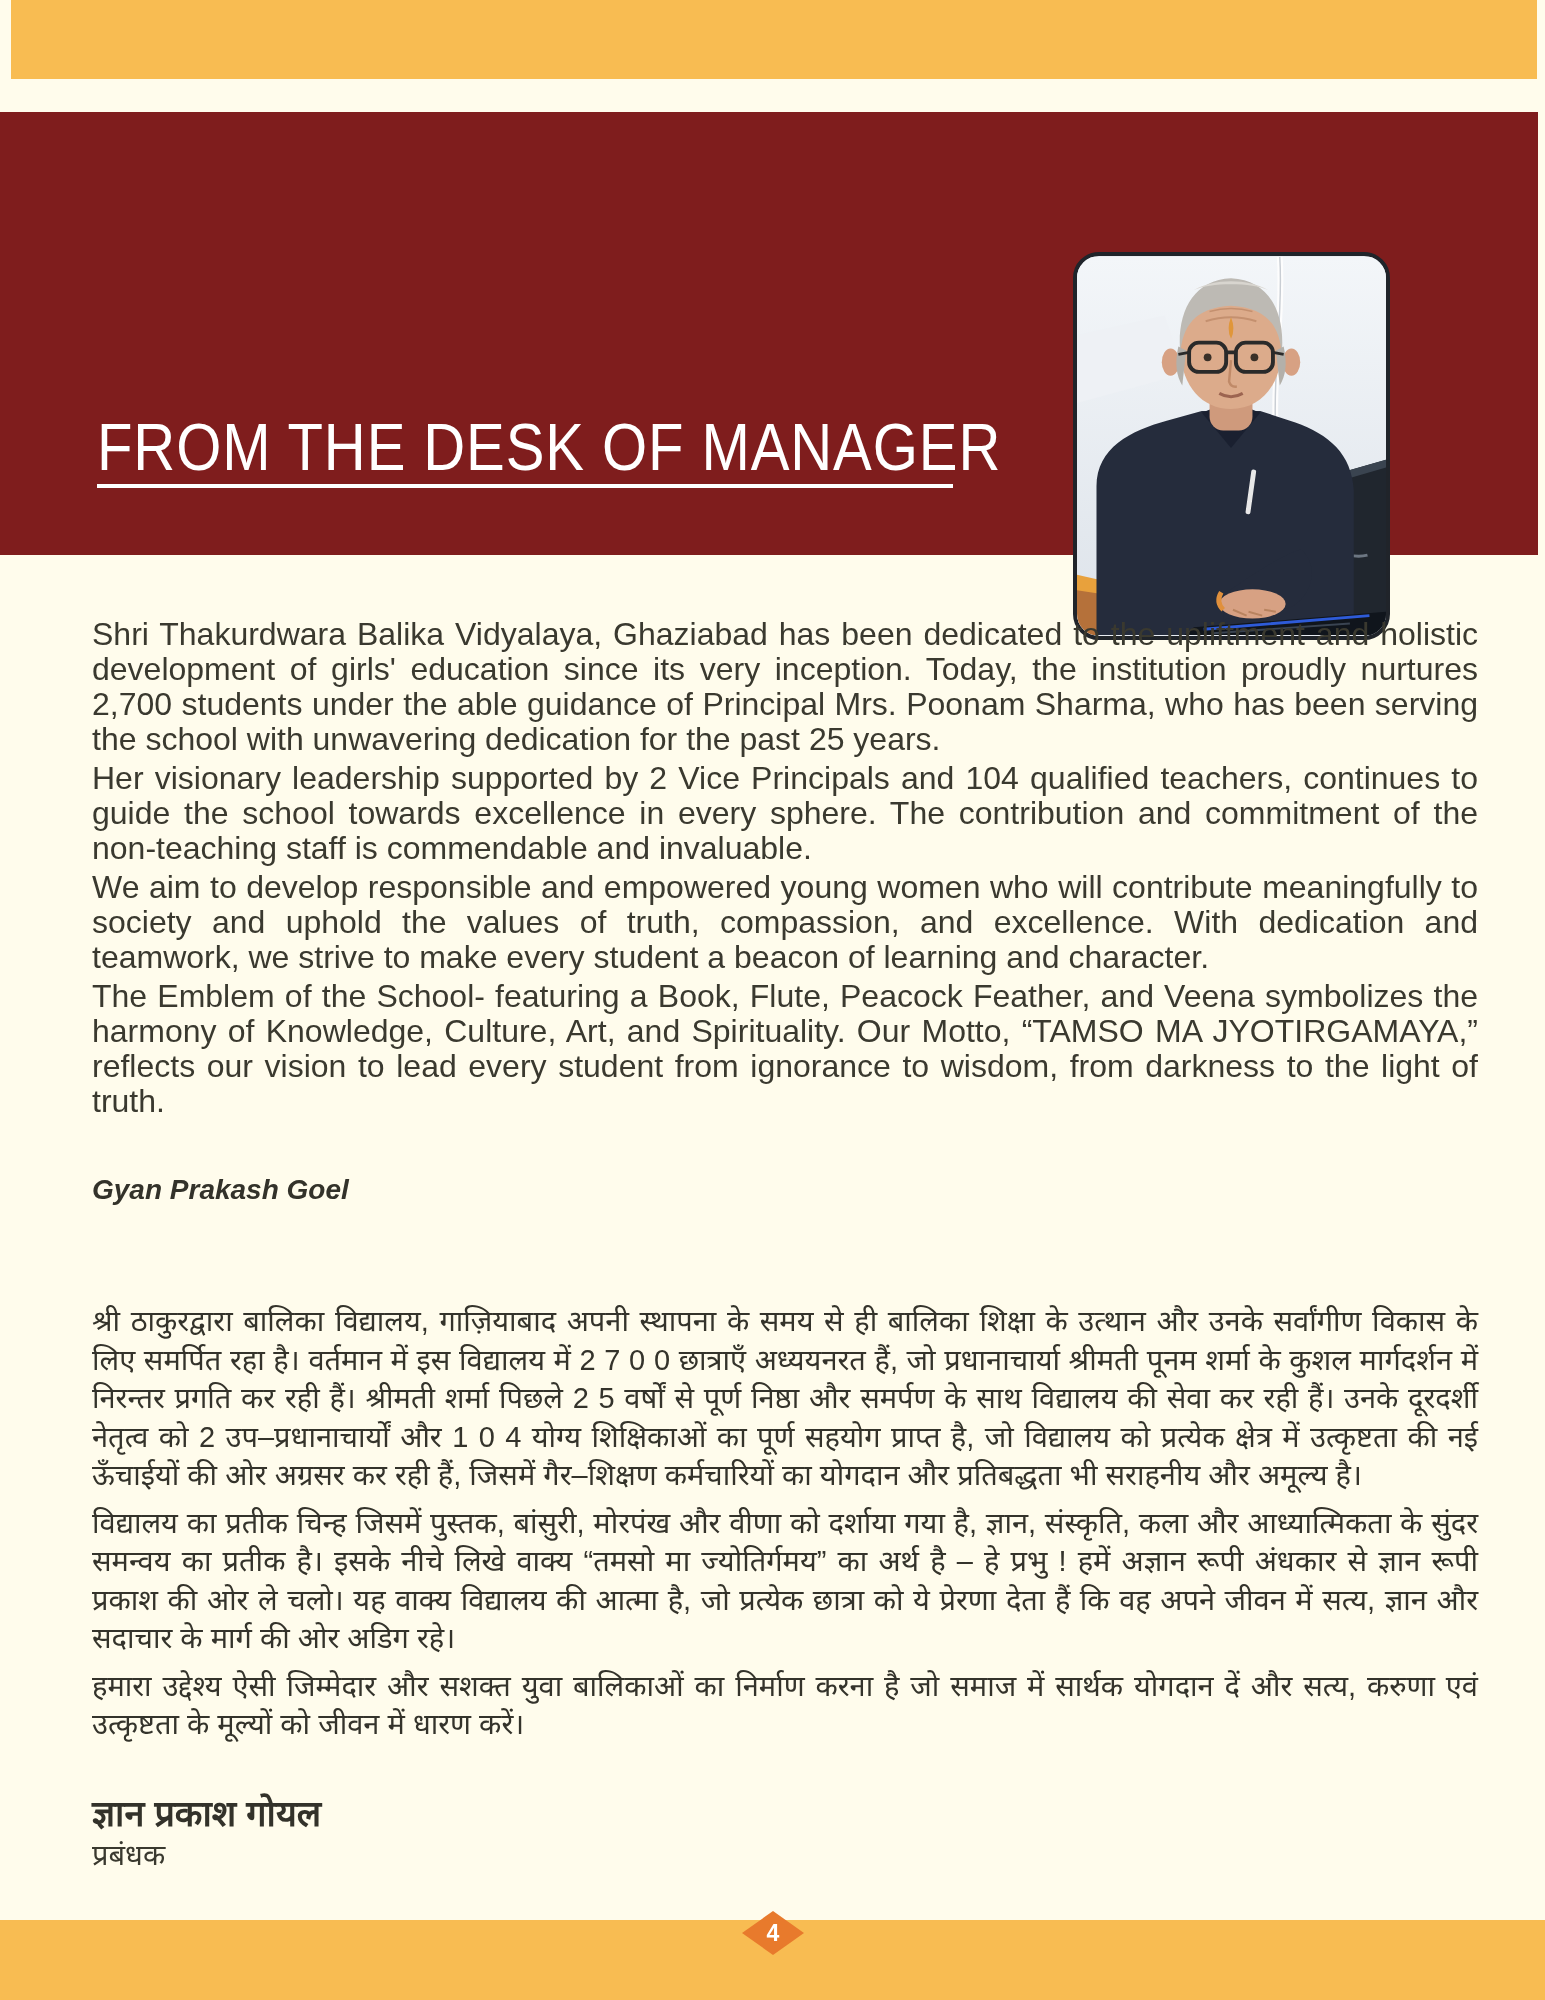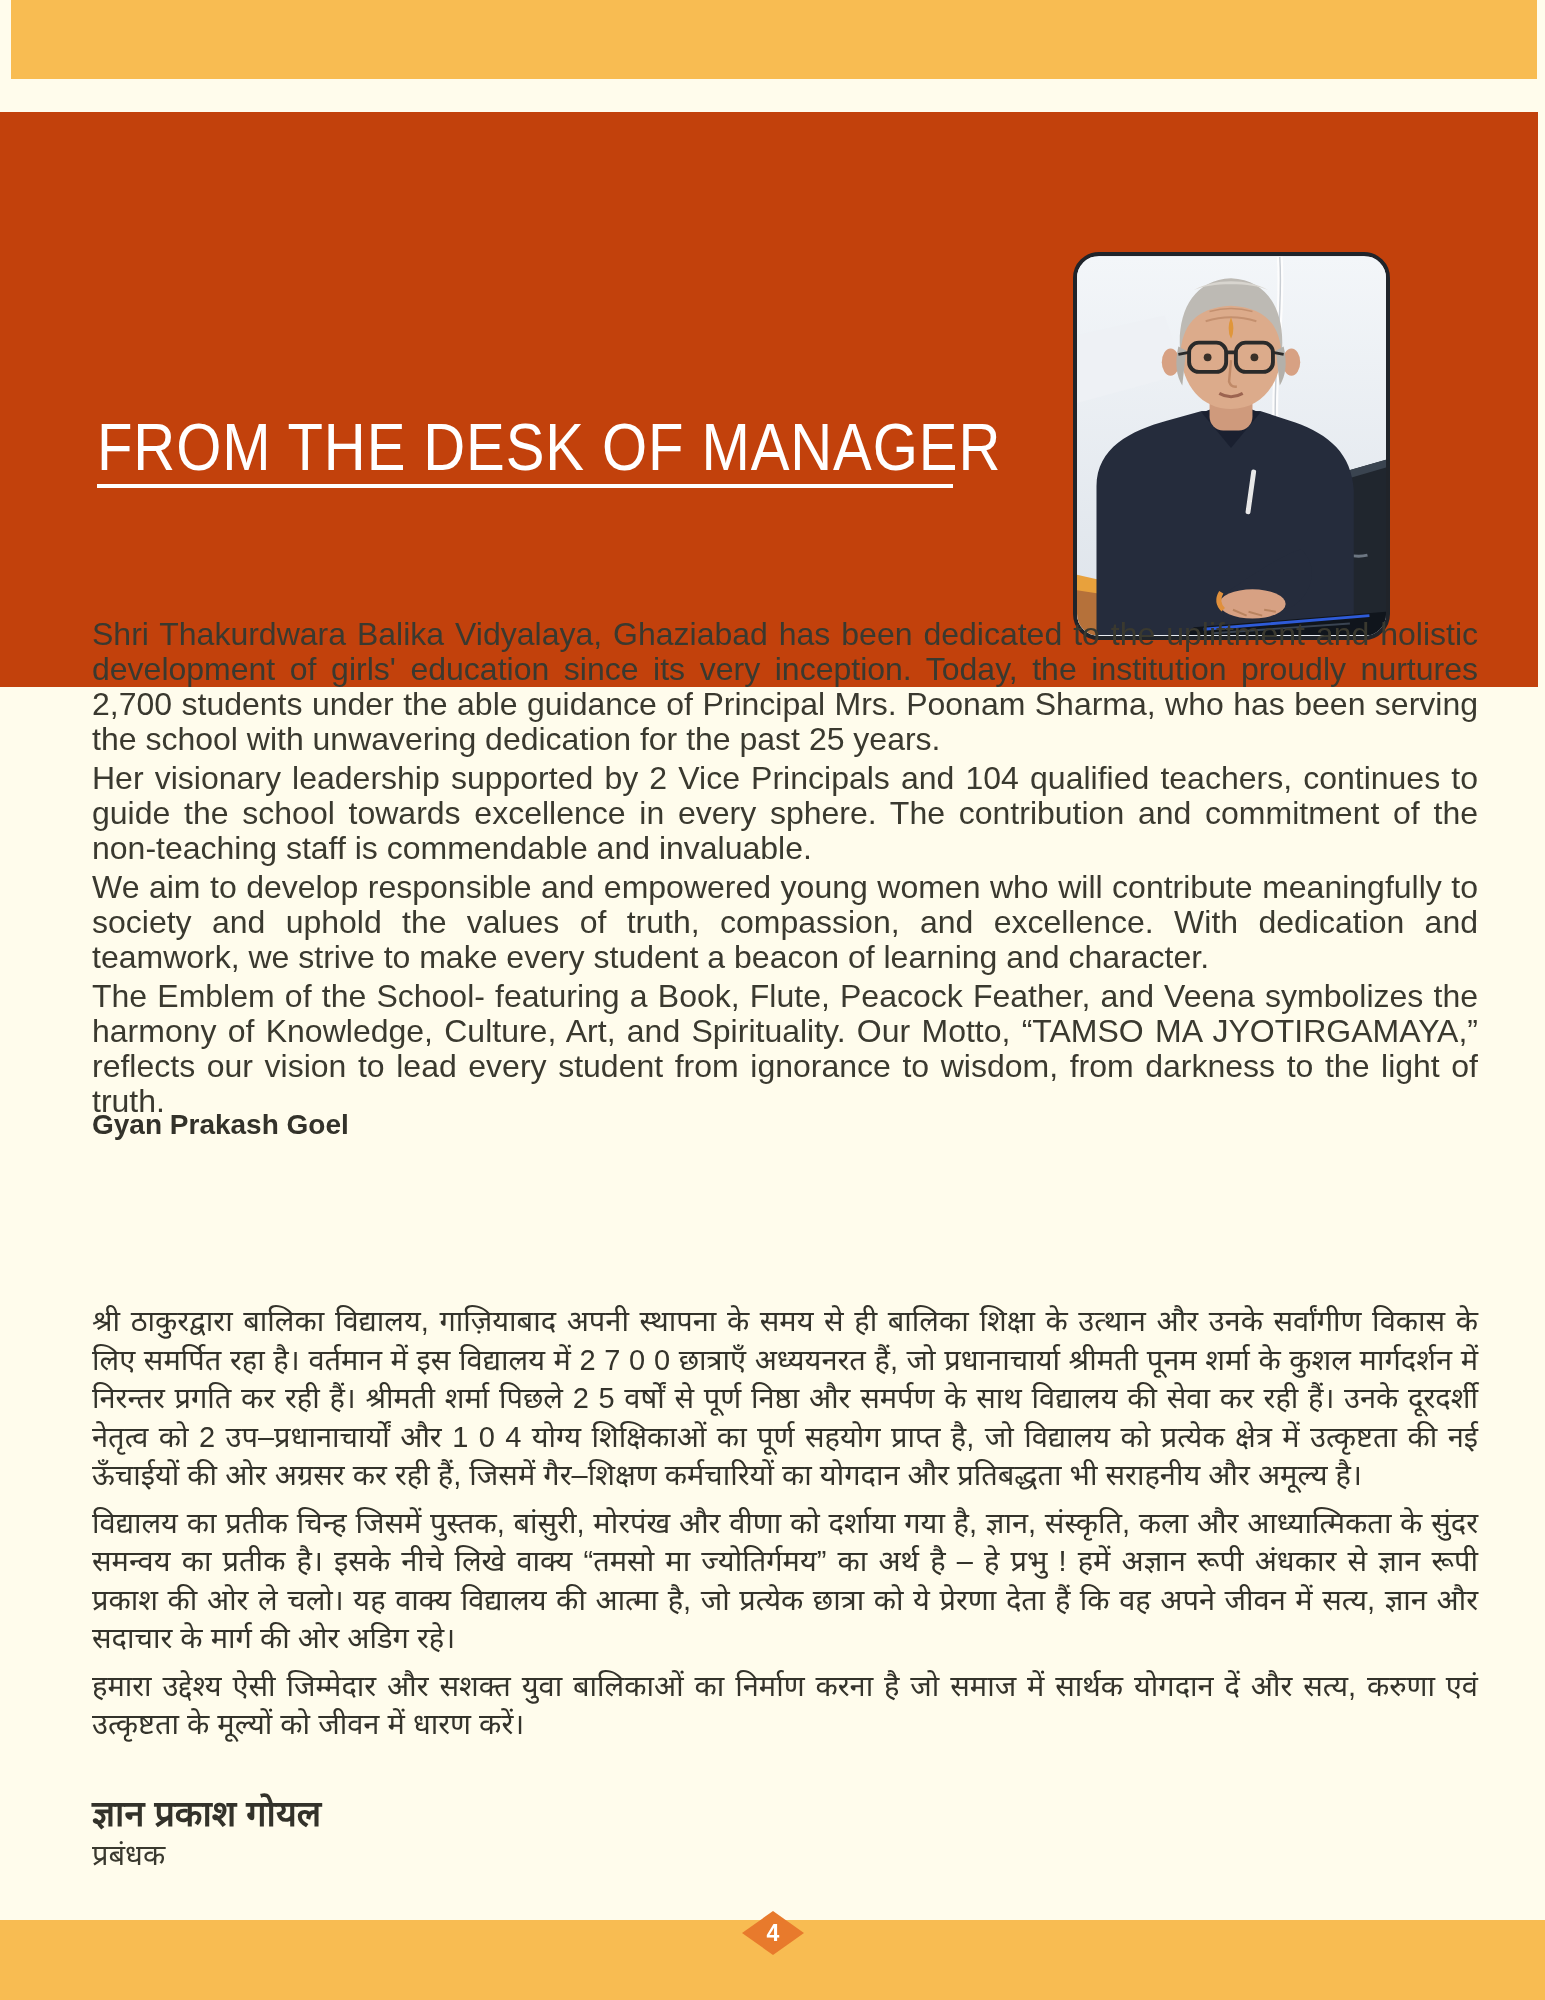--- a/index.html
+++ b/index.html
@@ -18,22 +18,22 @@
     position: absolute; left: 11px; top: 0; width: 1526px; height: 79px;
     background: #f8bc52;
   }
   .bottom-bar {
     position: absolute; left: 0; top: 1920px; width: 1545px; height: 80px;
     background: #f8bc52;
   }
 
   
   .red-band {
-    position: absolute; left: 0; top: 112px; width: 1538px; height: 575px;
-    background: #c2410c;
+    position: absolute; left: 0; top: 112px; width: 1538px; height: 443px;
+    background: #7f1d1d;
   }
   .band-title {
     position: absolute; left: 97px; top: 300px;
     color: #ffffff;
     font-size: 66px; line-height: 70px; font-weight: 400;
     letter-spacing: 1px;
     white-space: nowrap;
     transform: scaleX(0.88);
     transform-origin: left center;
   }
@@ -58,21 +58,21 @@
     font-size: 40px; line-height: 44px; font-weight: 700; color: #33322a;
     margin-bottom: 10px; letter-spacing: 0;
   }
   .english-block p {
     font-size: 32px; line-height: 35px;
     text-align: justify;
     margin-bottom: 4px;
     color: #3a392f;
   }
 
-  .sig-en { top: 1106px; }
+  .sig-en { top: 1171px; font-style: italic; }
   .sig-en .sig-name { font-size: 28px; font-weight: 700; line-height: 37px; color: #33322a; }
   .sig-en .sig-role { font-size: 27px; line-height: 36px; }
 
   .hindi-block { top: 1302px; }
   .hindi-block p {
     font-size: 29px; line-height: 38.5px;
     text-align: justify;
     margin-bottom: 9px;
     color: #34332b;
   }

